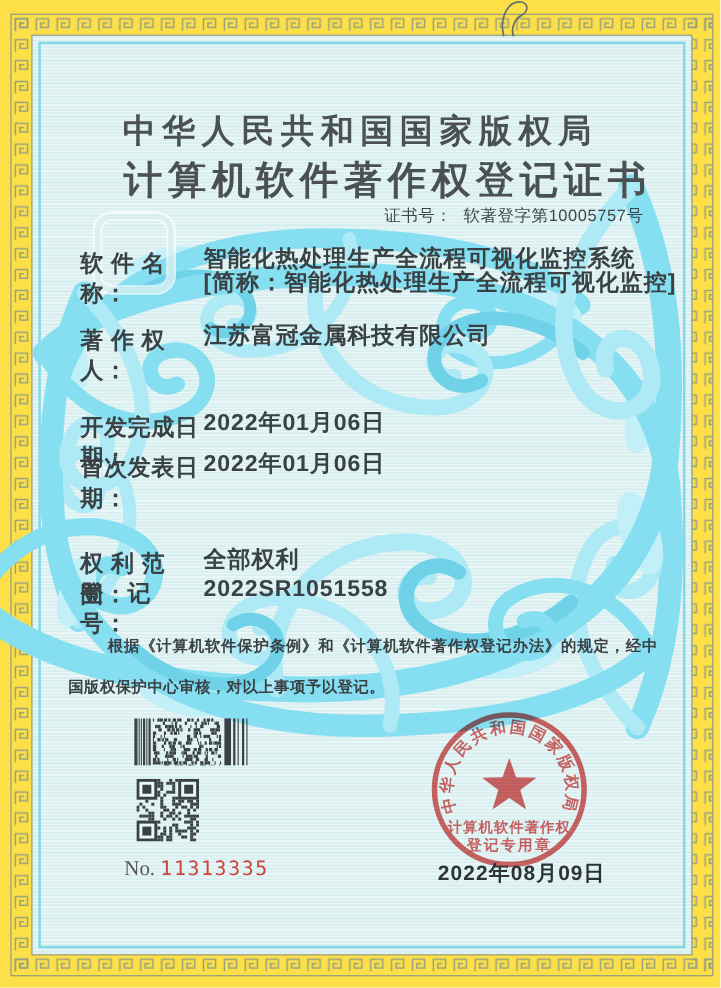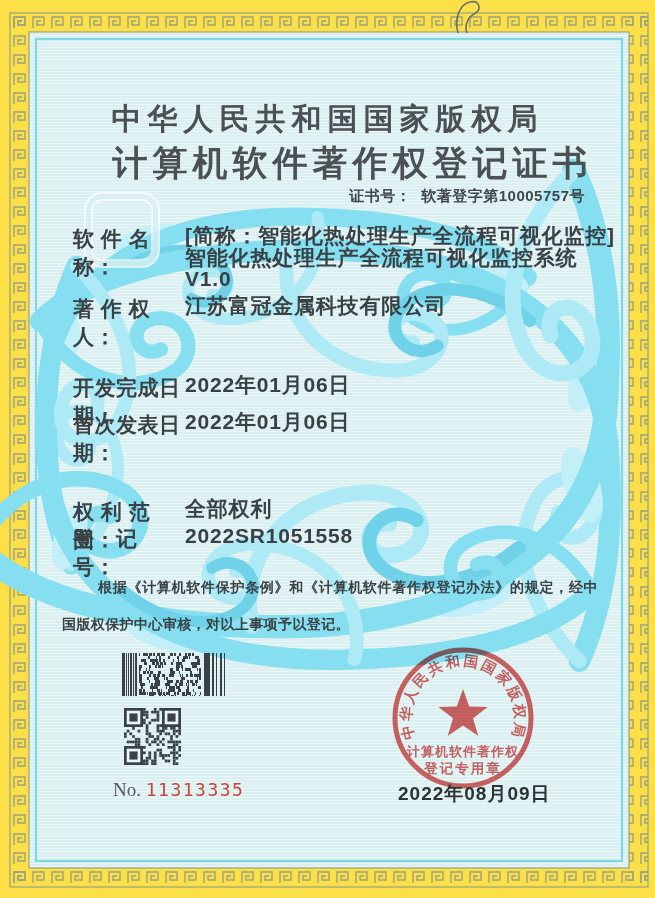--- a/index.html
+++ b/index.html
@@ -29,21 +29,21 @@
     font-family:"Liberation Serif", serif; font-weight:700;
     font-size:30px; letter-spacing:6px; color:#4b5153;
   }
   .subtitle {
     position:absolute; left:0; top:140px; width:655px; text-align:center;
     font-family:"Liberation Serif", serif; font-weight:700;
     font-size:35px; letter-spacing:5px; color:#4b5153;margin-left:25px;
   }
   .cert-no {
     position:absolute; top:187px; right:70px;
-    font-size:15px; font-weight:700; color:#40474b; letter-spacing:.5px;
+    font-size:15px; font-weight:400; color:#40474b; letter-spacing:.5px;
   }
   .cert-no .num { margin-left:10px; }
   .field { position:absolute; left:73px; font-size:21px; font-weight:700; color:#394145; }
   .field .label { display:inline-block; width:112px; letter-spacing:.5px; }
   .field .value { position:absolute; left:112px; top:0; width:430px; white-space:nowrap; letter-spacing:.8px; }
   .field .value .vline { display:block; line-height:21.5px; }
   .statement {
     position:absolute; left:62px; top:569px; width:536px;
     font-size:14px; font-weight:700; color:#394145;
     line-height:37px; letter-spacing:.4px; text-indent:36px; text-align:justify;
@@ -112,23 +112,22 @@
 
   <div class="title">中华人民共和国国家版权局</div>
   <div class="subtitle">计算机软件著作权登记证书</div>
   <div class="cert-no">
     <span>证书号：</span><span class="num">软著登字第10005757号</span>
   </div>
 
   <div class="field" style="top:225px">
     <span class="label">软 件 名 称：</span>
     <span class="value">
+      <span class="vline">智能化热处理生产全流程可视化监控系统</span>
       <span class="vline">[简称：智能化热处理生产全流程可视化监控]</span>
-      <span class="vline">智能化热处理生产全流程可视化监控系统</span>
-      <span class="vline">V1.0</span>
     </span>
   </div>
   <div class="field" style="top:295px">
     <span class="label">著 作 权 人：</span>
     <span class="value">
         <span class="vline">江苏富冠金属科技有限公司</span>
       </span>
   </div>
   <div class="field" style="top:374px">
     <span class="label">开发完成日期：</span>

